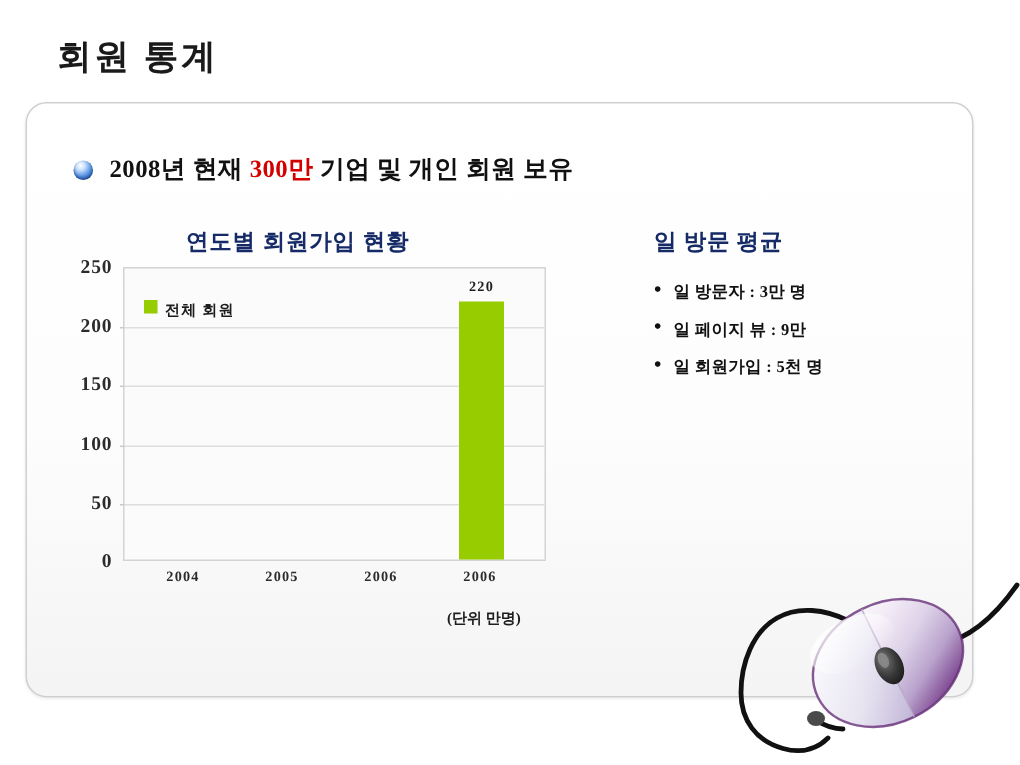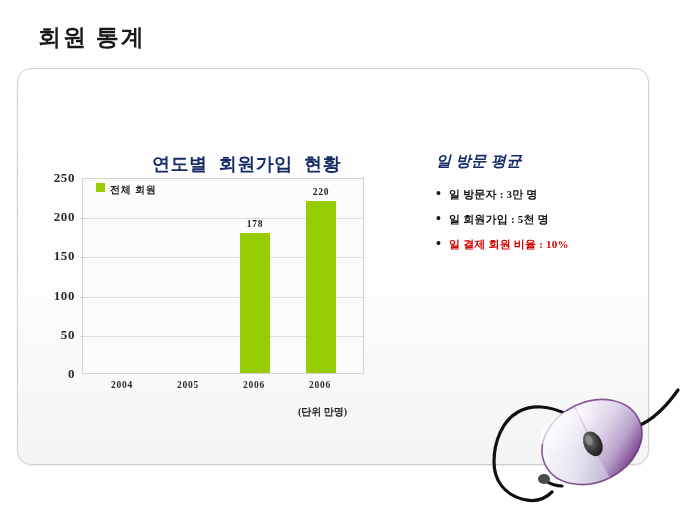--- a/index.html
+++ b/index.html
@@ -76,24 +76,24 @@
   
   #chart-block {
     position: absolute;
     left: 10px;
     top: 83px;
     width: 385px;
     height: 300px;
   }
   #chart-title {
     position: absolute;
-    left: 124px;
+    left: 96px;
     top: 0px;
-    font-family: Liberation Mono, monospace;
-    font-size: 18px;
+    font-family: Liberation Sans, sans-serif;
+    font-size: 15px;
     font-weight: bold;
     color: #152a66;
     letter-spacing: 0.5px;
     white-space: nowrap;
   }
 
   #plot-wrap {
     position: absolute;
     left: 18px;
     top: 26px;
@@ -141,21 +141,21 @@
     left: -3px;
     width: 3px;
     height: 1px;
     background: #c9c9c9;
   }
 
   
   #legend {
     position: absolute;
     left: 13px;
-    top: 4px;
+    top: 21px;
     display: flex;
     white-space: nowrap;
   }
   #legend .swatch {
     width: 9px;
     height: 9px;
     background: #96cc00;
     margin-right: 5px;
   }
   #legend .lbl {
@@ -220,21 +220,20 @@
     top: 83px;
     width: 215px;
   }
   #right-heading {
     font-family: "Liberation Serif", serif;
     font-size: 15px;
     font-weight: bold;
     color: #152a66;
     letter-spacing: 0.5px;
     white-space: nowrap;
-    font-style: italic;
   }
   #right-list {
     margin: 0;
     padding: 0;
     list-style: none;
     margin-top: 16px;
   }
   #right-list li {
     font-family: "Liberation Serif", serif;
     font-size: 11px;
@@ -271,20 +270,24 @@
     pointer-events: none;
   }
 </style>
 </head>
 <body>
 
 <div id="page-title">회원 통계</div>
 
 <div id="card">
 
+  <div id="headline">
+    <span class="sphere"></span>
+    <span class="txt"><span>2008년 현재 </span><span class="hl" style="color: rgb(212, 0, 0);">300만</span><span> 기업 및 개인 회원 보유</span></span>
+  </div>
 
   <div id="chart-block">
 
     <div id="chart-title" style="color: rgb(21, 42, 102);">연도별 회원가입 현황</div>
 
     <div id="plot-wrap">
 
       <div id="y-axis">
         <span class="ytick" style="top:0px">250</span>
         <span class="ytick" style="top:39.2px">200</span>
@@ -303,45 +306,41 @@
         <div class="tickmark" style="top:39.2px"></div>
         <div class="tickmark" style="top:78.4px"></div>
         <div class="tickmark" style="top:117.6px"></div>
         <div class="tickmark" style="top:156.8px"></div>
 
         <div id="legend">
           <span class="swatch" style="background: rgb(150, 204, 0);"></span>
           <span class="lbl">전체 회원</span>
         </div>
 
-        <div class="bar-col" style="left:144px">
-          <div class="bar-val" style="bottom: 143.552px;">178</div>
-          <div class="bar" style="height: 139.552px; background: rgb(150, 204, 0);"></div>
-        </div>
         <div class="bar-col" style="left:210px">
           <div class="bar-val" style="bottom: 176.48px;">220</div>
           <div class="bar" style="height: 172.48px; background: rgb(150, 204, 0);"></div>
         </div>
       </div>
 
       <span class="x-lbl" style="left:48px">2004</span>
       <span class="x-lbl" style="left:114px">2005</span>
       <span class="x-lbl" style="left:180px">2006</span>
       <span class="x-lbl" style="left:246px">2006</span>
 
       <span id="unit-note">(단위 만명)</span>
     </div>
   </div>
 
   <div id="right-panel">
     <div id="right-heading" style="color: rgb(21, 42, 102);">일 방문 평균</div>
     <ul id="right-list">
       <li style="color: rgb(17, 17, 17);">일 방문자 : 3만 명</li>
+      <li style="color: rgb(17, 17, 17);">일 페이지 뷰 : 9만</li>
       <li style="color: rgb(17, 17, 17);">일 회원가입 : 5천 명</li>
-      <li class="red" style="color: rgb(212, 0, 0);">일 결제 회원 비율 : 10%</li>
     </ul>
   </div>
 </div>
 
 <svg id="mouse-graphic" viewBox="0 0 240 142">
   <defs>
     <linearGradient id="mbody" x1="0.15" y1="0.1" x2="0.85" y2="0.95">
       <stop offset="0%" stop-color="#ffffff"></stop>
       <stop offset="28%" stop-color="#f3ecf6"></stop>
       <stop offset="52%" stop-color="#ddd2e8"></stop>

